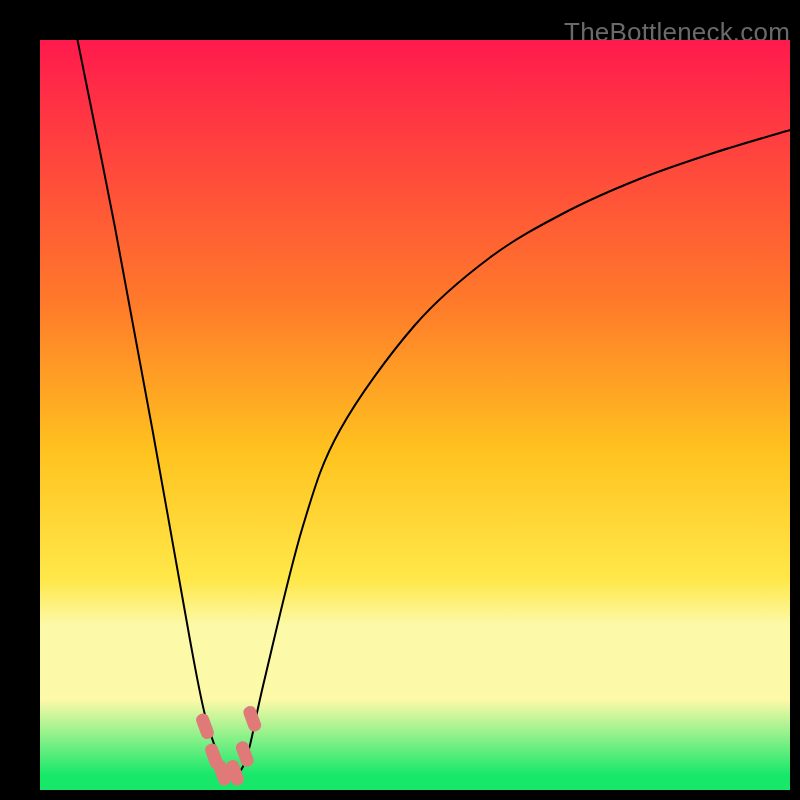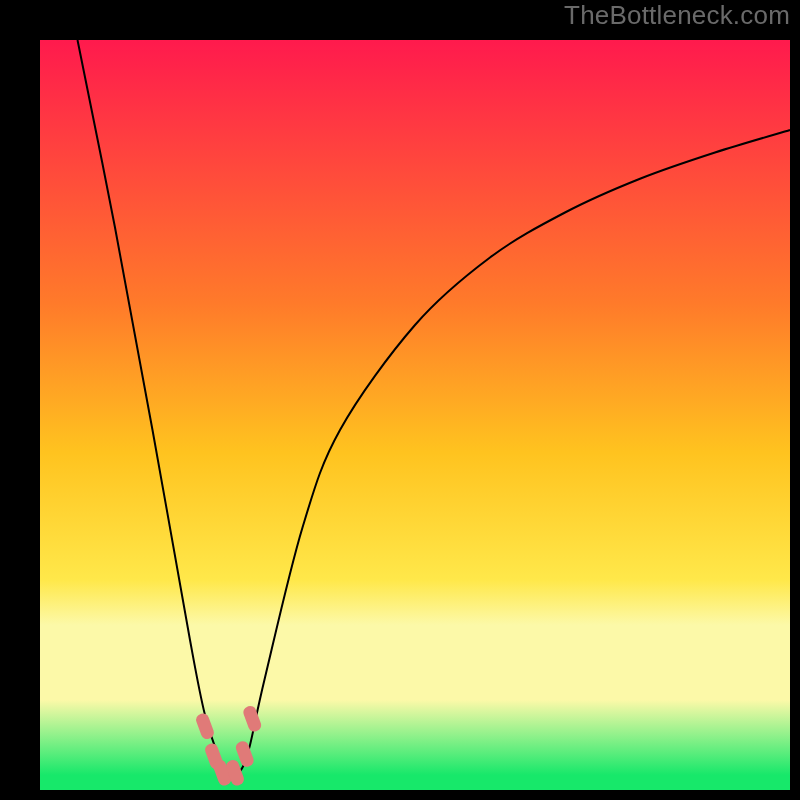--- a/index.html
+++ b/index.html
@@ -31,21 +31,21 @@
       var(--c-mid2) 55%,
       var(--c-mid3) 72%,
       var(--c-band) 78%,
       var(--c-band) 88%,
       var(--c-bot) 98%,
       var(--c-bot) 100%
     );
   }
   .watermark {
     position: absolute;
-    top: 0;
+    top: 17px;
     right: 10px;
     font-family: Arial, Helvetica, sans-serif;
     font-size: 26px;
     color: #6a6a6a;
     letter-spacing: 0.2px;
   }
   svg.curve {
     position: absolute;
     left: 0;
     top: 0;

